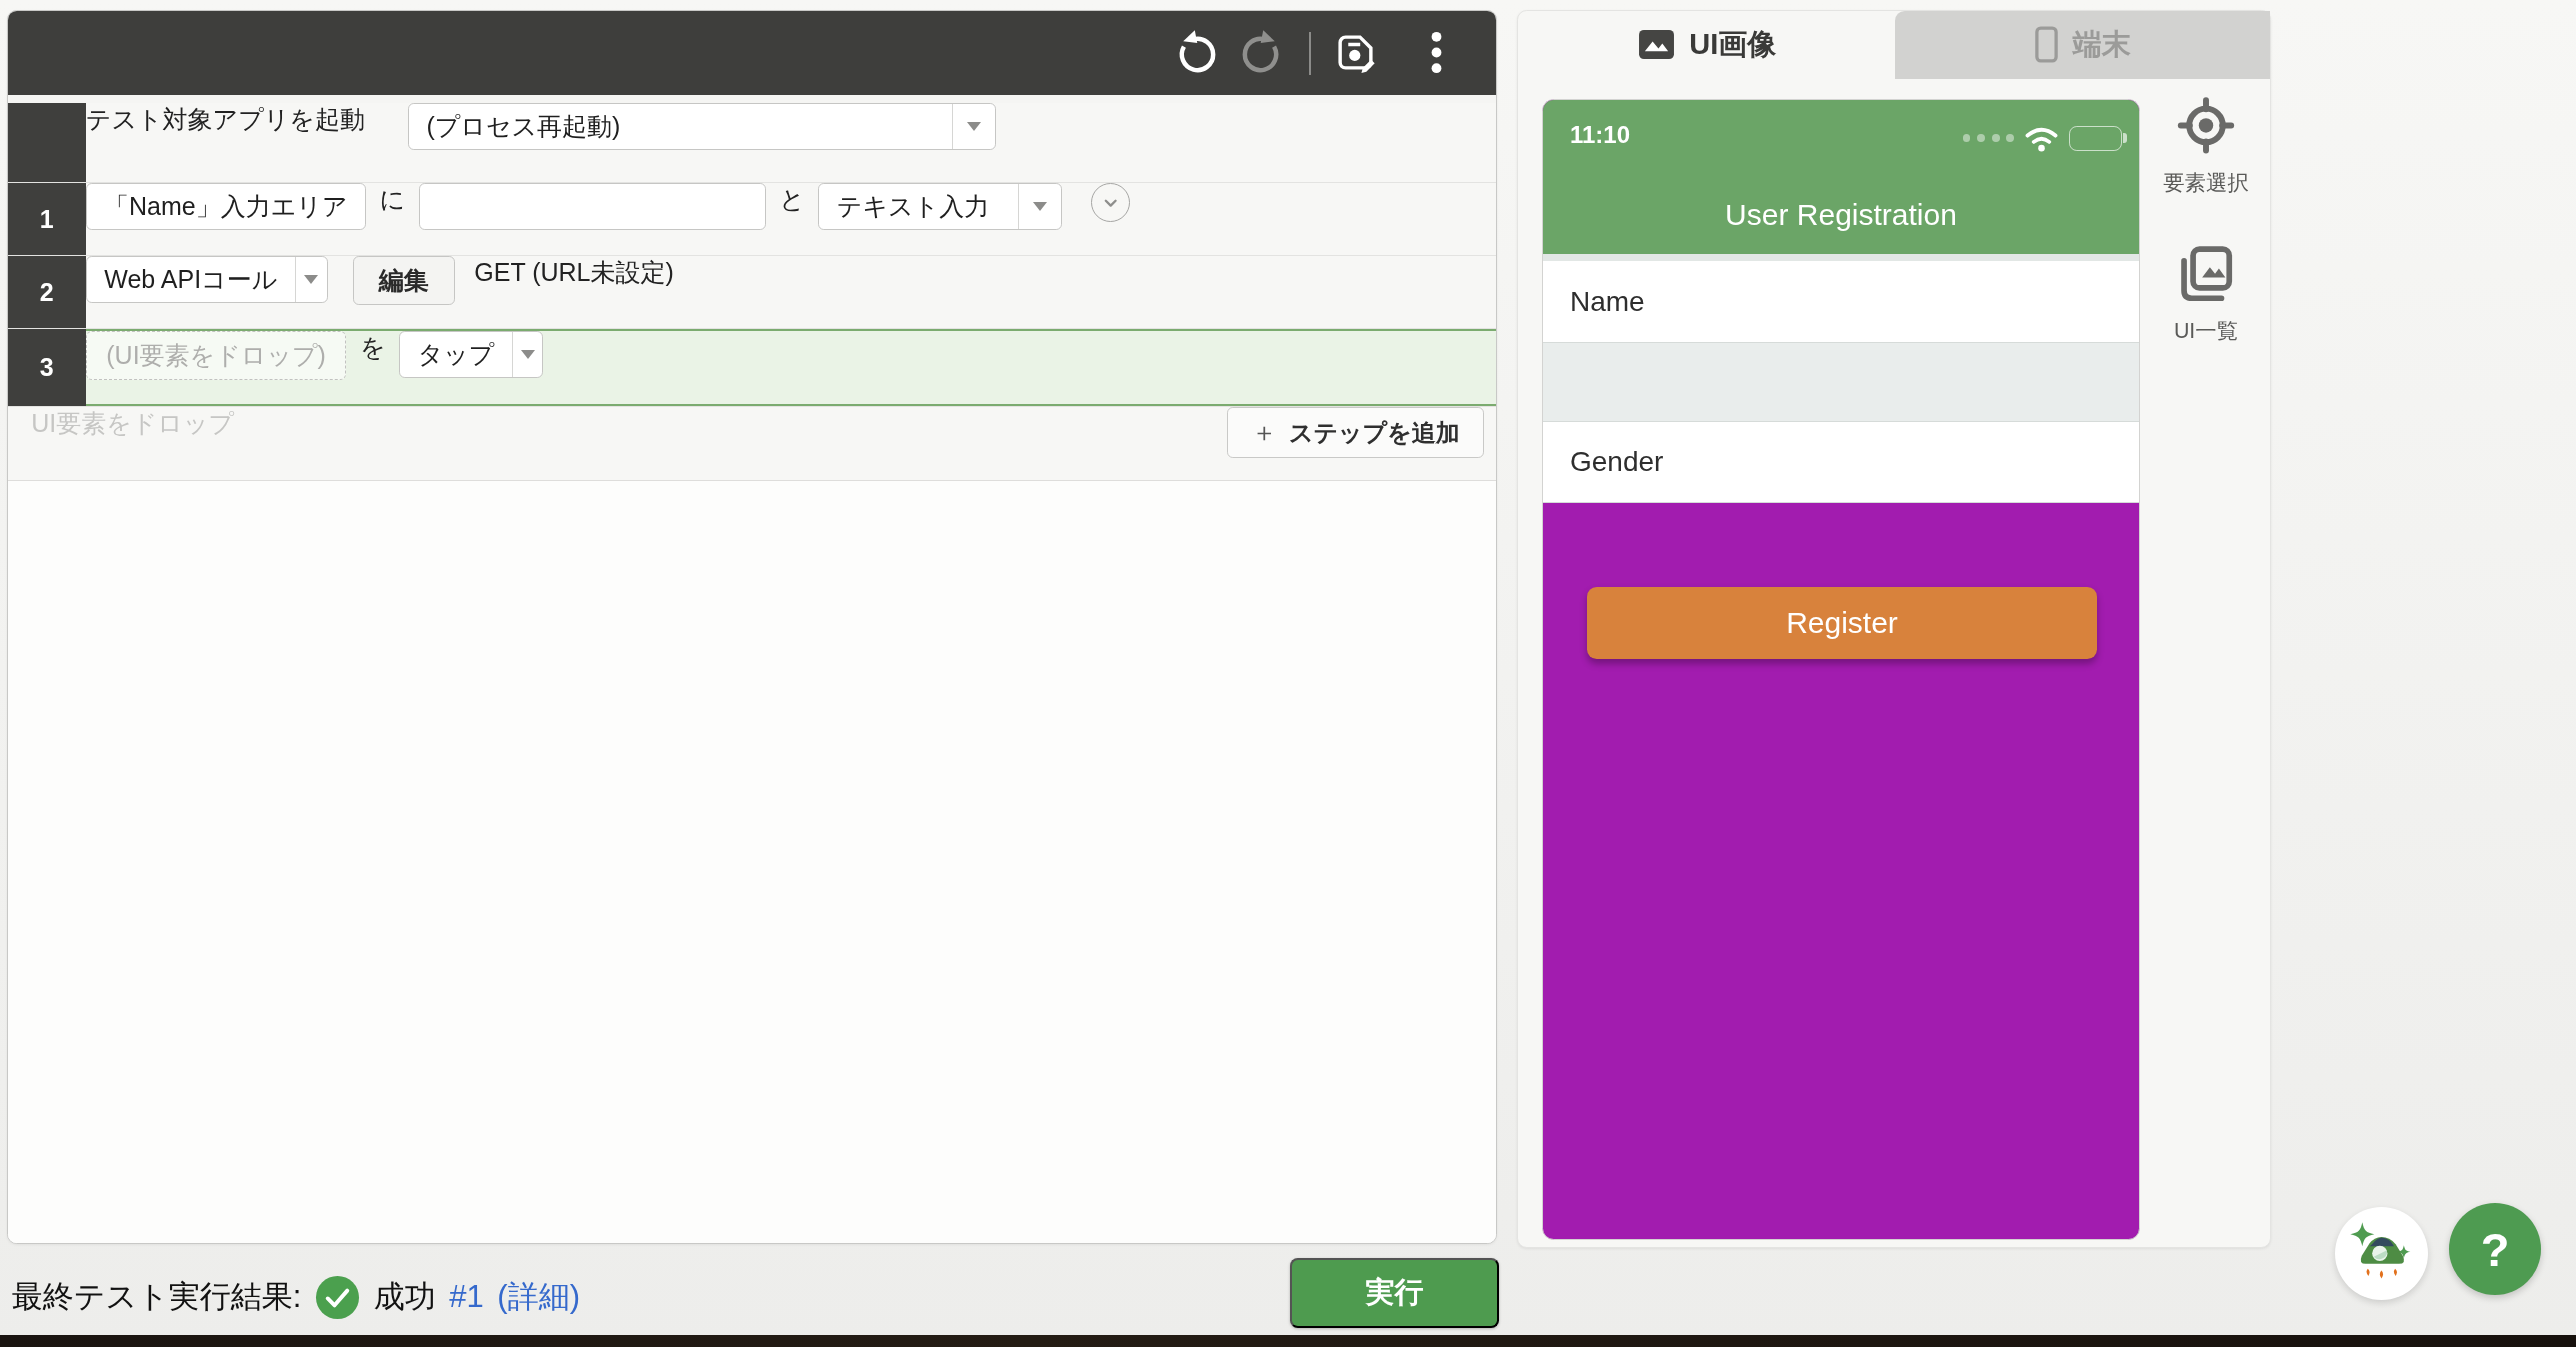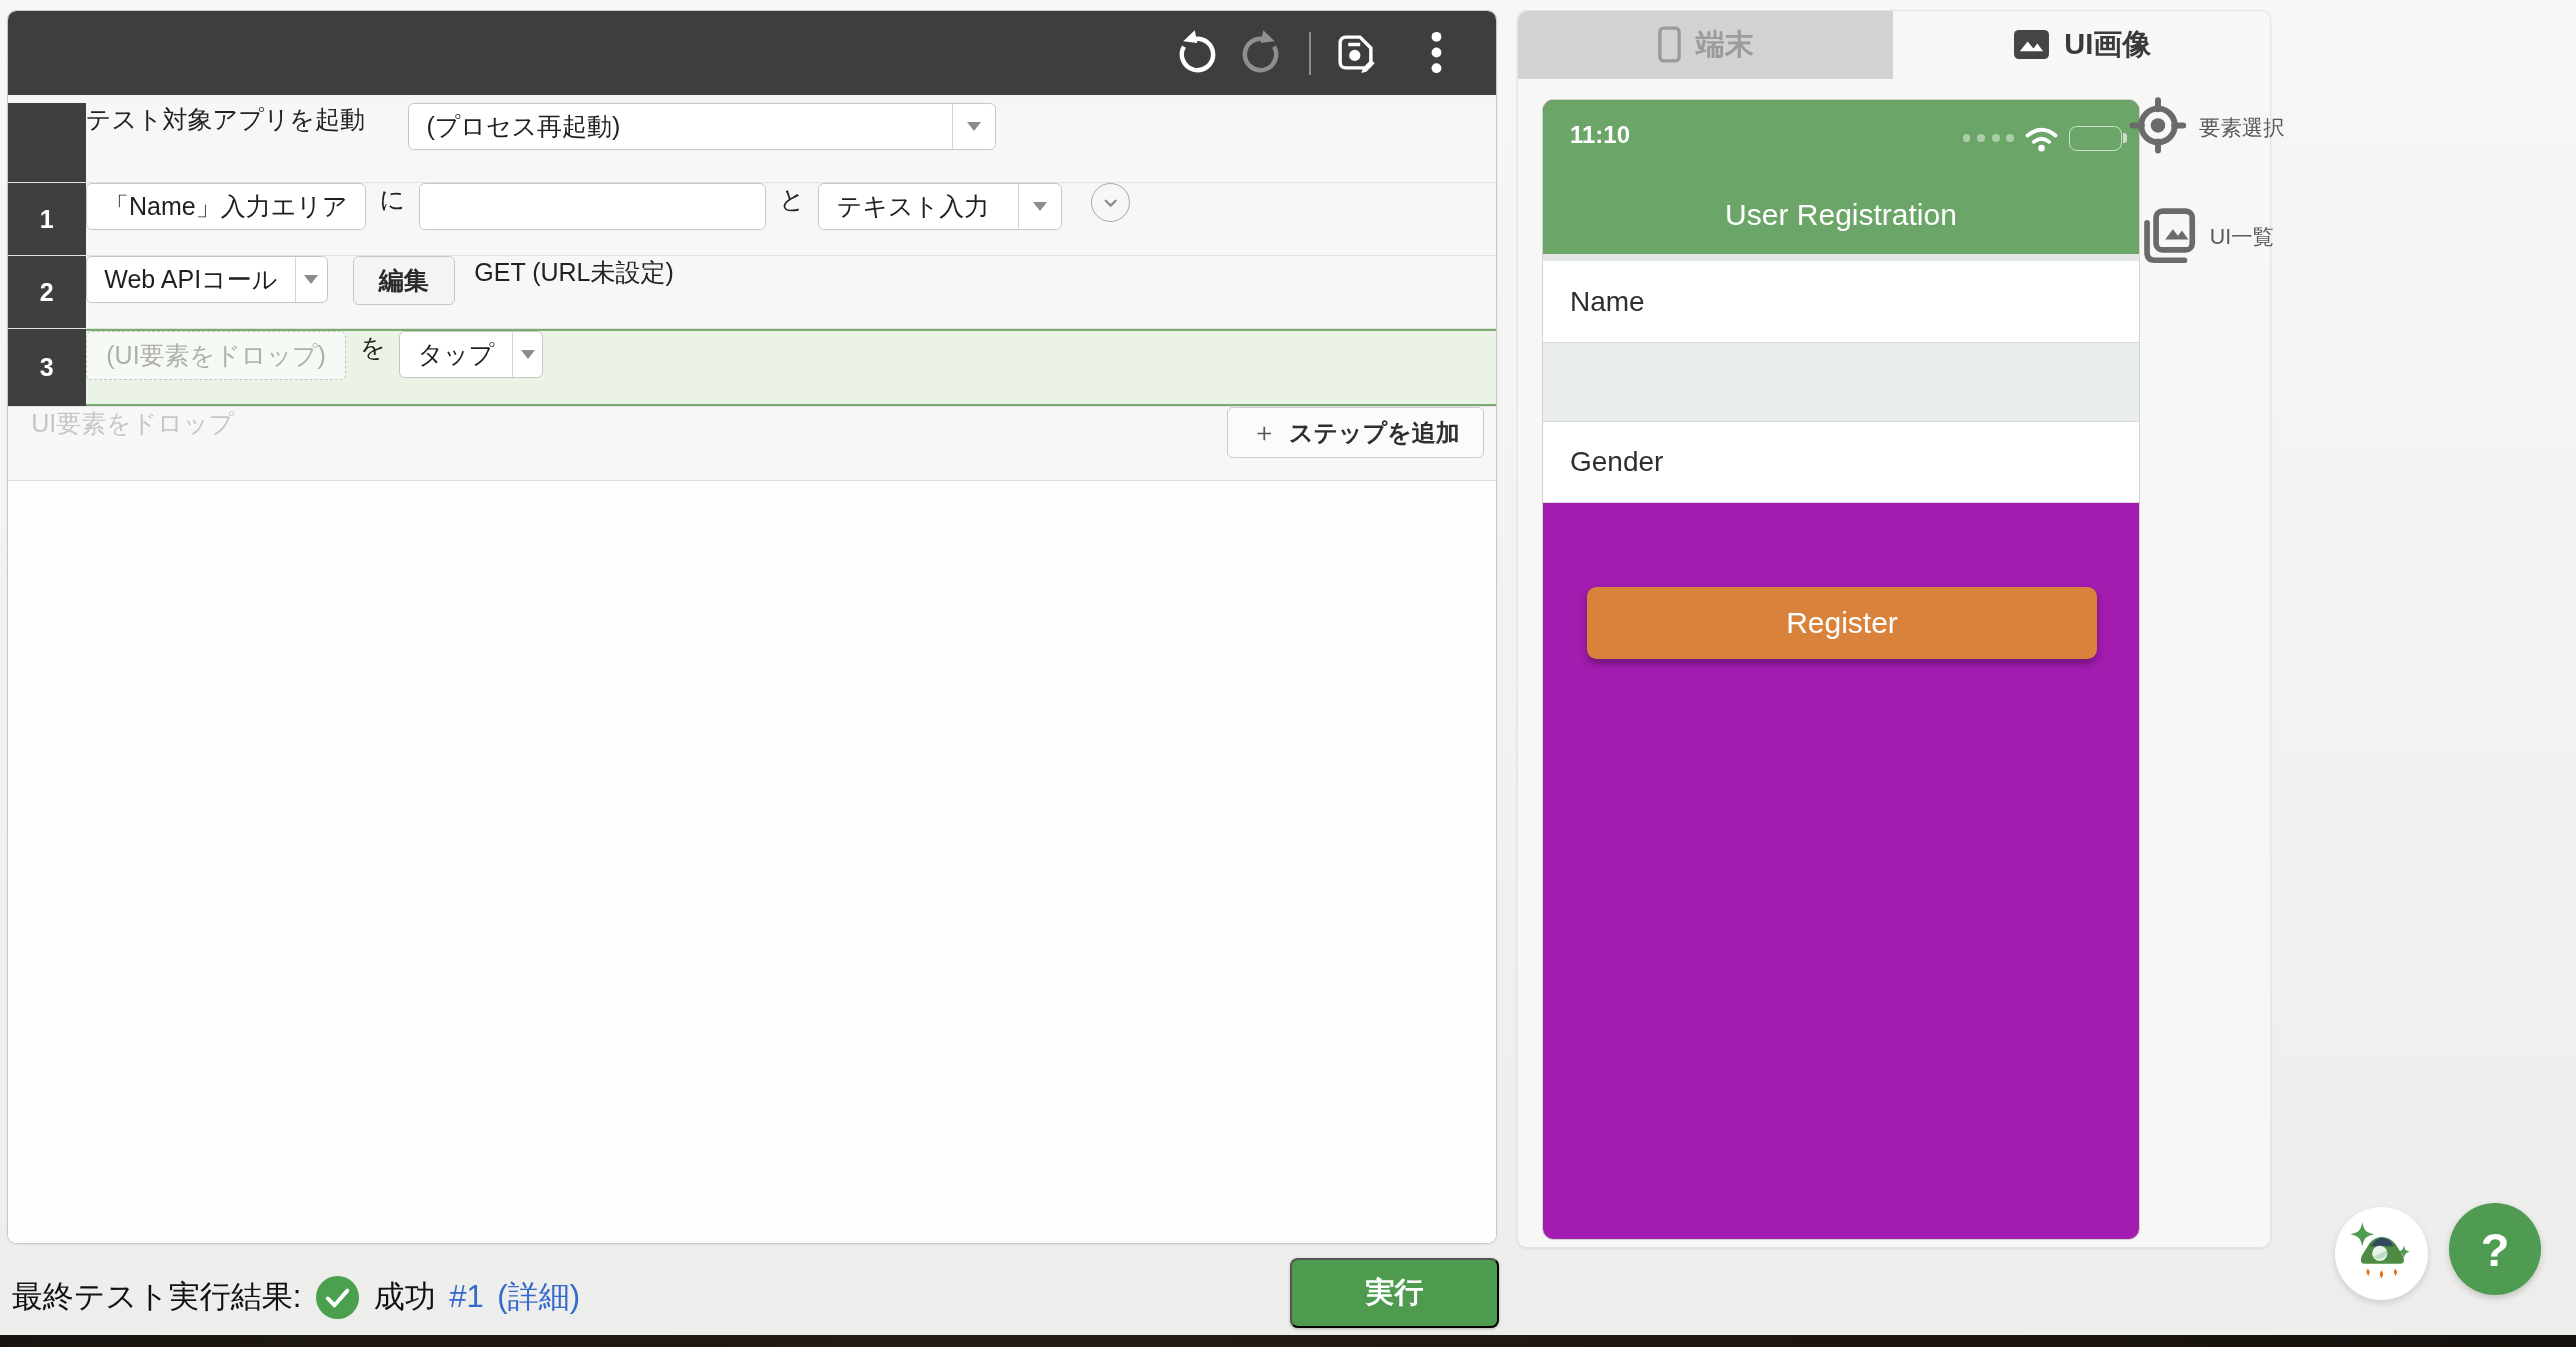--- a/index.html
+++ b/index.html
@@ -118,21 +118,21 @@
   .p-row.gender { border-top:1px solid #d6dbd9; }
   .register-btn {
     position:absolute; left:44px; top:487px; width:510px; height:72px;
     background:#d8823c; border-radius:9.7px; color:#fff; font-size:30px; font-weight:500;
     display:flex; align-items:center; justify-content:center; cursor:pointer;
     box-shadow:0 4.9px 7.8px rgba(0,0,0,.28);
   }
 
   .side-rail { position:absolute; left:622px; top:86px; width:132px;
                display:flex; flex-direction:column; align-items:center; }
-  .rail-item { display:flex; flex-direction:row; align-items:center; gap:9.7px;
+  .rail-item { display:flex; flex-direction:column; align-items:center; gap:9.7px;
                margin-bottom:47px; cursor:pointer; }
   .rail-item .rail-label { font-size:21.4px; color:#5a5a58; white-space:nowrap; }
 
   
   .mascot-btn {
     position:absolute; left:2335px; top:1207px; width:93px; height:93px;
     background:#fff; border-radius:50%; box-shadow:0 2.9px 7.8px rgba(0,0,0,.14);
     display:flex; align-items:center; justify-content:center; cursor:pointer;
   }
   .help-btn {
@@ -261,32 +261,32 @@
     </svg>
     <span>成功</span>
     <span class="status-link">#1</span>
     <span class="status-link">(詳細)</span>
   </div>
   <button class="run-btn">実行</button>
 
   <div class="right-card">
 
     <div class="tabs">
-      <div class="tab tab-device">
-        <svg width="25" height="39" viewBox="0 0 26 40">
-          <rect x="3" y="3" width="20" height="34" rx="4" fill="none" stroke="#9b9b99" stroke-width="3.4"></rect>
-        </svg>
-        <span>端末</span>
-      </div>
       <div class="tab tab-uiimage">
         <svg width="39" height="33" viewBox="0 0 40 34">
           <rect x="2" y="2" width="36" height="30" rx="5" fill="#454543"></rect>
           <path d="M8 24 l8-10 6 7 4-5 6 8 z" fill="#ffffff"></path>
         </svg>
         <span>UI画像</span>
+      </div>
+      <div class="tab tab-device">
+        <svg width="25" height="39" viewBox="0 0 26 40">
+          <rect x="3" y="3" width="20" height="34" rx="4" fill="none" stroke="#9b9b99" stroke-width="3.4"></rect>
+        </svg>
+        <span>端末</span>
       </div>
     </div>
 
     <div class="phone">
       <div class="p-header">
         <span class="p-time">11:10</span>
         <div class="p-sicons">
           <span class="sig-dots">
               <i></i>
               <i></i>

